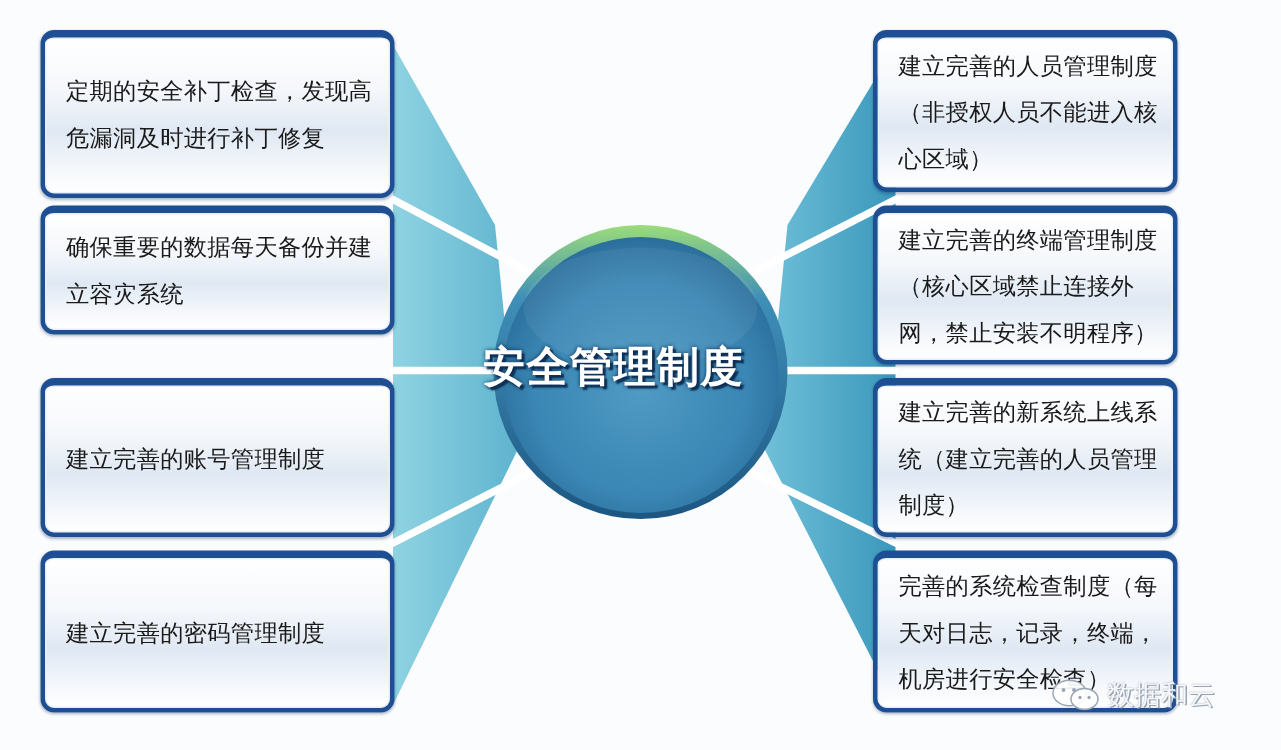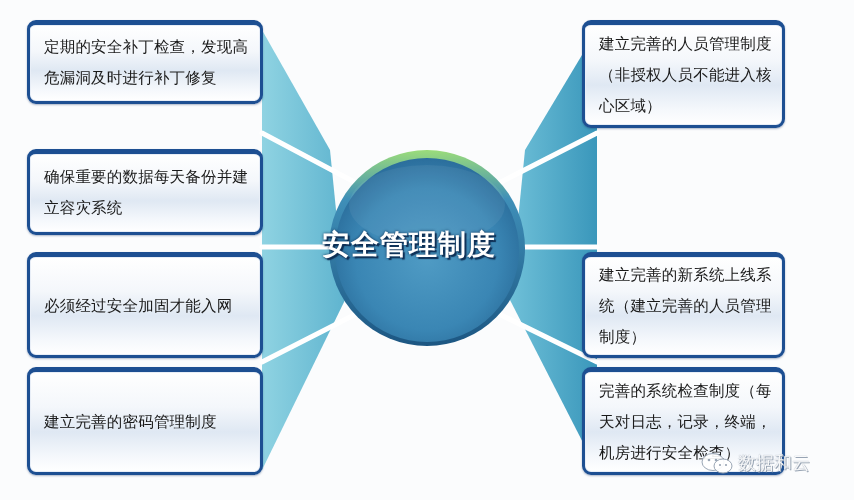--- a/index.html
+++ b/index.html
@@ -86,35 +86,38 @@
       <line x1="597" y1="133" x2="495" y2="185"></line>
       <line x1="597" y1="247" x2="515" y2="247"></line>
       <line x1="597" y1="362" x2="495" y2="312"></line>
     </g>
 
     <circle cx="427" cy="248" r="98" fill="url(#rimGlow)"></circle>
     <circle cx="427" cy="250" r="92" fill="url(#circ)"></circle>
     <ellipse cx="427" cy="205" rx="78" ry="40" fill="#ffffff" opacity="0.06"></ellipse>
   </svg>
 
-  <div class="box left" style="top:20px;height:84px;">
+  <div class="box left" style="top:20px;height:112px;">
     <span class="txt">定期的安全补丁检查，发现高危漏洞及时进行补丁修复</span>
   </div>
-  <div class="box left" style="top:137px;height:86px;margin-top:12px;">
+  <div class="box left" style="top:137px;height:86px;">
     <span class="txt">确保重要的数据每天备份并建立容灾系统</span>
   </div>
   <div class="box left" style="top:252px;height:106px;">
-    <span class="txt">必须经过安全加固才能入网</span>
+    <span class="txt">建立完善的账号管理制度</span>
   </div>
   <div class="box left" style="top:367px;height:108px;">
     <span class="txt">建立完善的密码管理制度</span>
   </div>
 
   <div class="box right" style="top:20px;height:108px;">
     <span class="txt">建立完善的人员管理制度（非授权人员不能进入核心区域）</span>
+  </div>
+  <div class="box right" style="top:137px;height:106px;">
+    <span class="txt">建立完善的终端管理制度（核心区域禁止连接外网，禁止安装不明程序）</span>
   </div>
   <div class="box right" style="top:252px;height:106px;">
     <span class="txt">建立完善的新系统上线系统（建立完善的人员管理制度）</span>
   </div>
   <div class="box right" style="top:367px;height:108px;">
     <span class="txt">完善的系统检查制度（每天对日志，记录，终端，机房进行安全检查）</span>
   </div>
 
   <div class="circle-label">安全管理制度</div>
 

